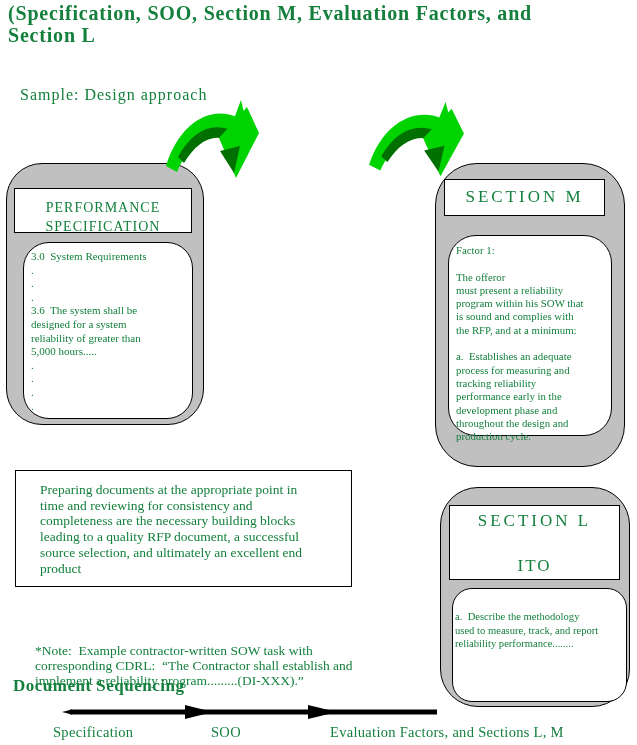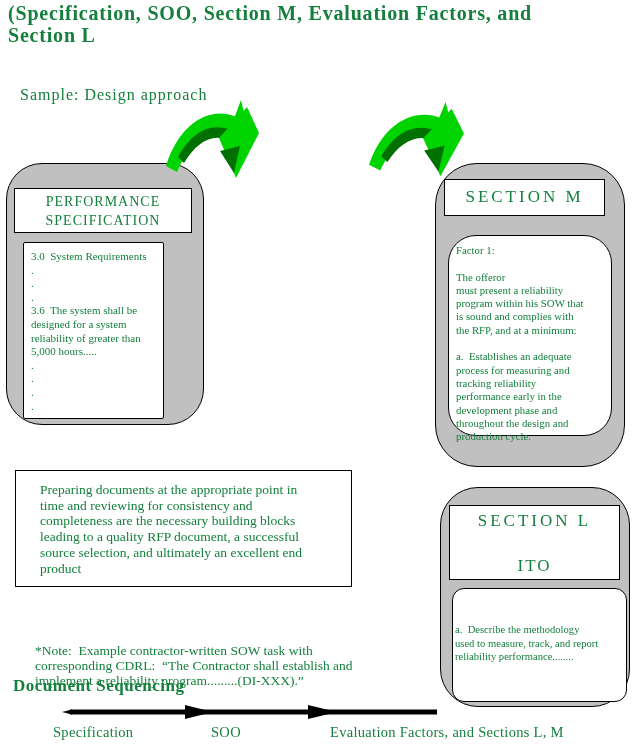--- a/index.html
+++ b/index.html
@@ -15,43 +15,43 @@
   .subtitle { left:20px; top:86px; font-size:16px; letter-spacing:1px; }
 
   .graybox { background:#c0c0c0; border:1.5px solid #000; border-radius:36px; box-sizing:border-box; }
   .hdr { position:absolute; background:#fff; border:1.5px solid #000; box-sizing:border-box;
     text-align:center; }
   .bodybox { position:absolute; background:#fff; border:1.4px solid #000; box-sizing:border-box;
     font-size:11px; }
 
   .box-perf { left:6px; top:163px; width:198px; height:262px; }
   .hdr-perf { left:7px; top:24px; width:178px; height:45px; font-size:14px;
-    letter-spacing:1px; line-height:19px; padding-top:3px; }
-  .body-perf { left:16px; top:78px; width:141px; height:177px; border-radius:2px;
+    letter-spacing:1px; line-height:19px; padding-top:9px; }
+  .body-perf { left:16px; top:78px; width:170px; height:177px; border-radius:26px;
     line-height:13.6px; padding:7px 4px 0 7px; }
 
   .box-soo { left:228px; top:165px; width:185px; height:214px; }
   .hdr-soo { left:10px; top:13px; width:163px; height:75px; font-size:18px; line-height:24.5px; }
   .body-soo { left:16px; top:112px; width:163px; height:94px; border-radius:18px;
     line-height:14.4px; padding:6px 2px 0 7px; }
 
   .box-m { left:435px; top:163px; width:190px; height:304px; border-radius:42px; }
   .hdr-m { left:8px; top:15px; width:161px; height:37px; font-size:17px;
     letter-spacing:3px; line-height:34px; }
   .body-m { left:12px; top:71px; width:164px; height:201px; border-radius:28px;
     font-size:10.8px; line-height:13.3px; padding:8px 9px 0 7px; }
 
   .box-l { left:440px; top:487px; width:190px; height:220px; border-radius:38px; }
   .hdr-l { left:8px; top:17px; width:171px; height:75px; font-size:17px;
     display:flex; flex-direction:column; justify-content:space-between;
     align-items:center; padding:5px 0 3px; }
   .hdr-l .row1 { letter-spacing:3px; }
   .hdr-l .row2 { letter-spacing:2px;margin-top:24px; }
-  .body-l { left:11px; top:100px; width:175px; height:114px; border-radius:12px;
-    font-size:10.6px; line-height:13.5px; padding:34px 2px 0 2px; }
+  .body-l { left:11px; top:100px; width:175px; height:114px; border-radius:20px;
+    font-size:10.6px; line-height:13.5px; padding:21px 2px 0 2px; }
 
   .summary { left:15px; top:470px; width:337px; height:117px; border:1.5px solid #000;
     box-sizing:border-box; font-size:13.5px; line-height:15.7px; padding:11px 8px 0 24px; }
 
   .note { left:35px; top:611px; width:400px; font-size:13.5px; line-height:15px;margin-top:32px; }
 
   .seq-heading { left:13px; top:676px; font-size:17px; font-weight:bold; letter-spacing:0.5px; }
   .seq-arrow { left:60px; top:704px; }
   .seq-label { top:724px; font-size:14.5px; letter-spacing:0.3px; }
   .lbl-spec { left:53px; }

